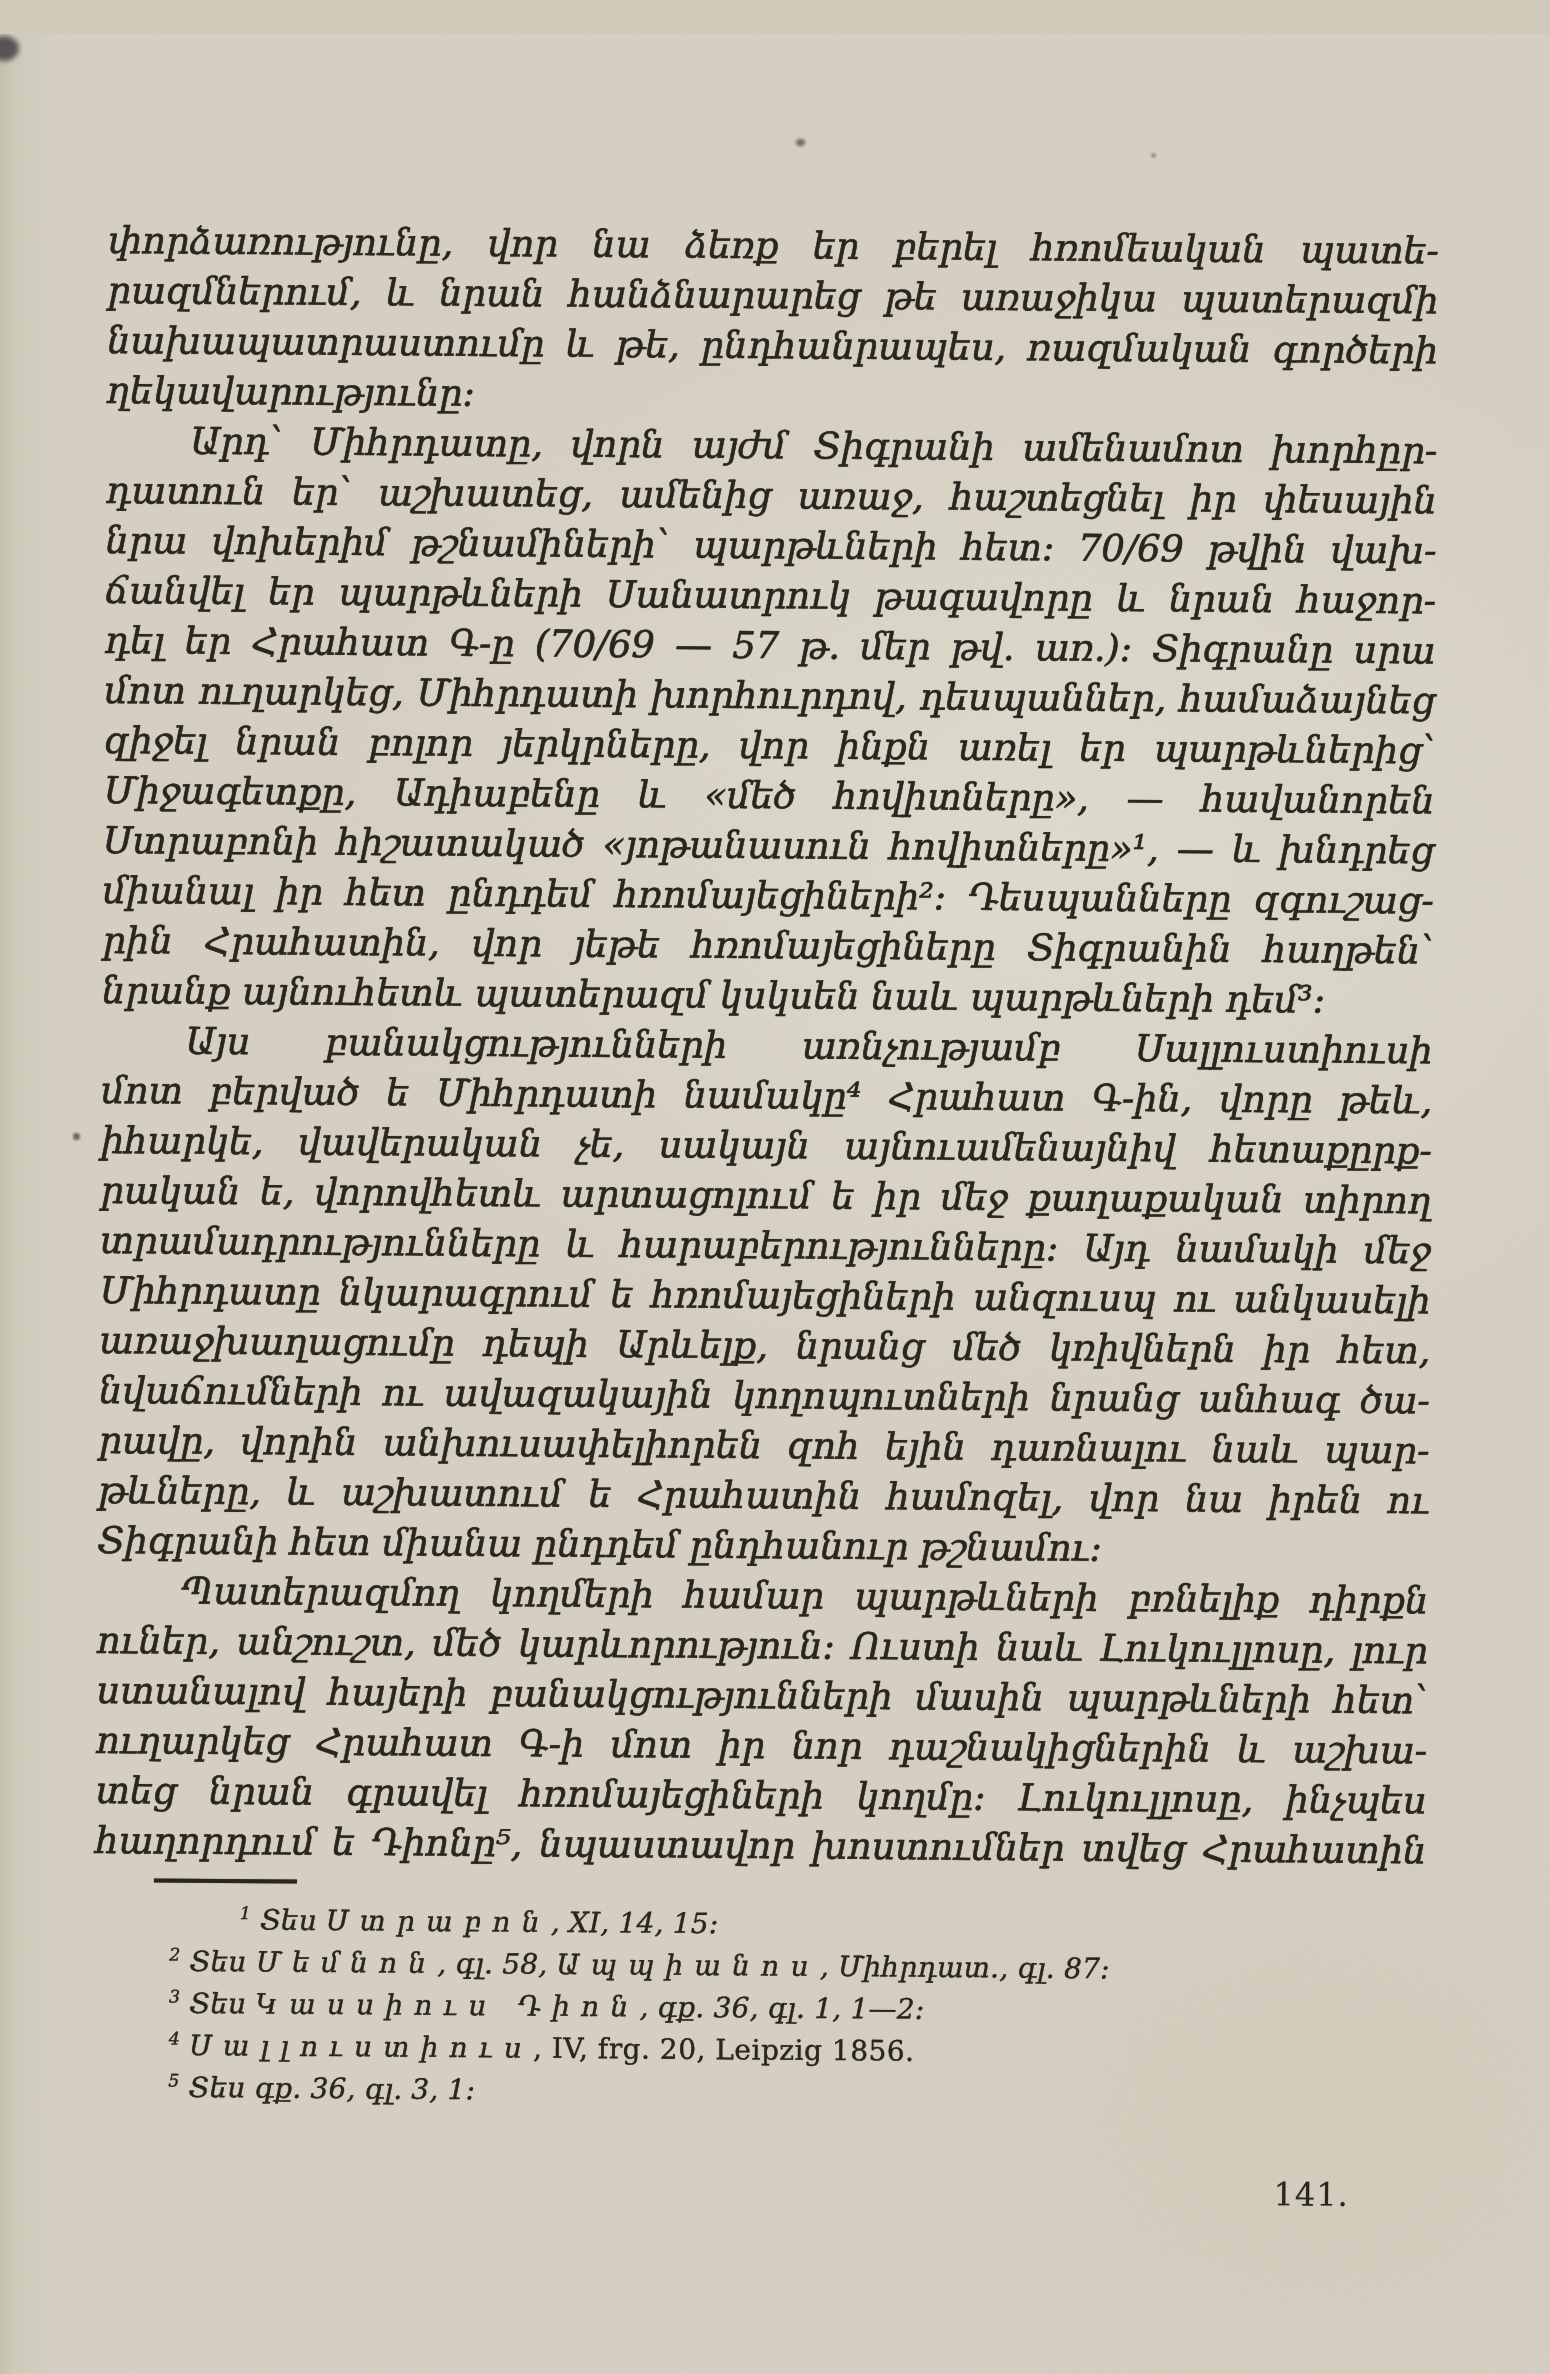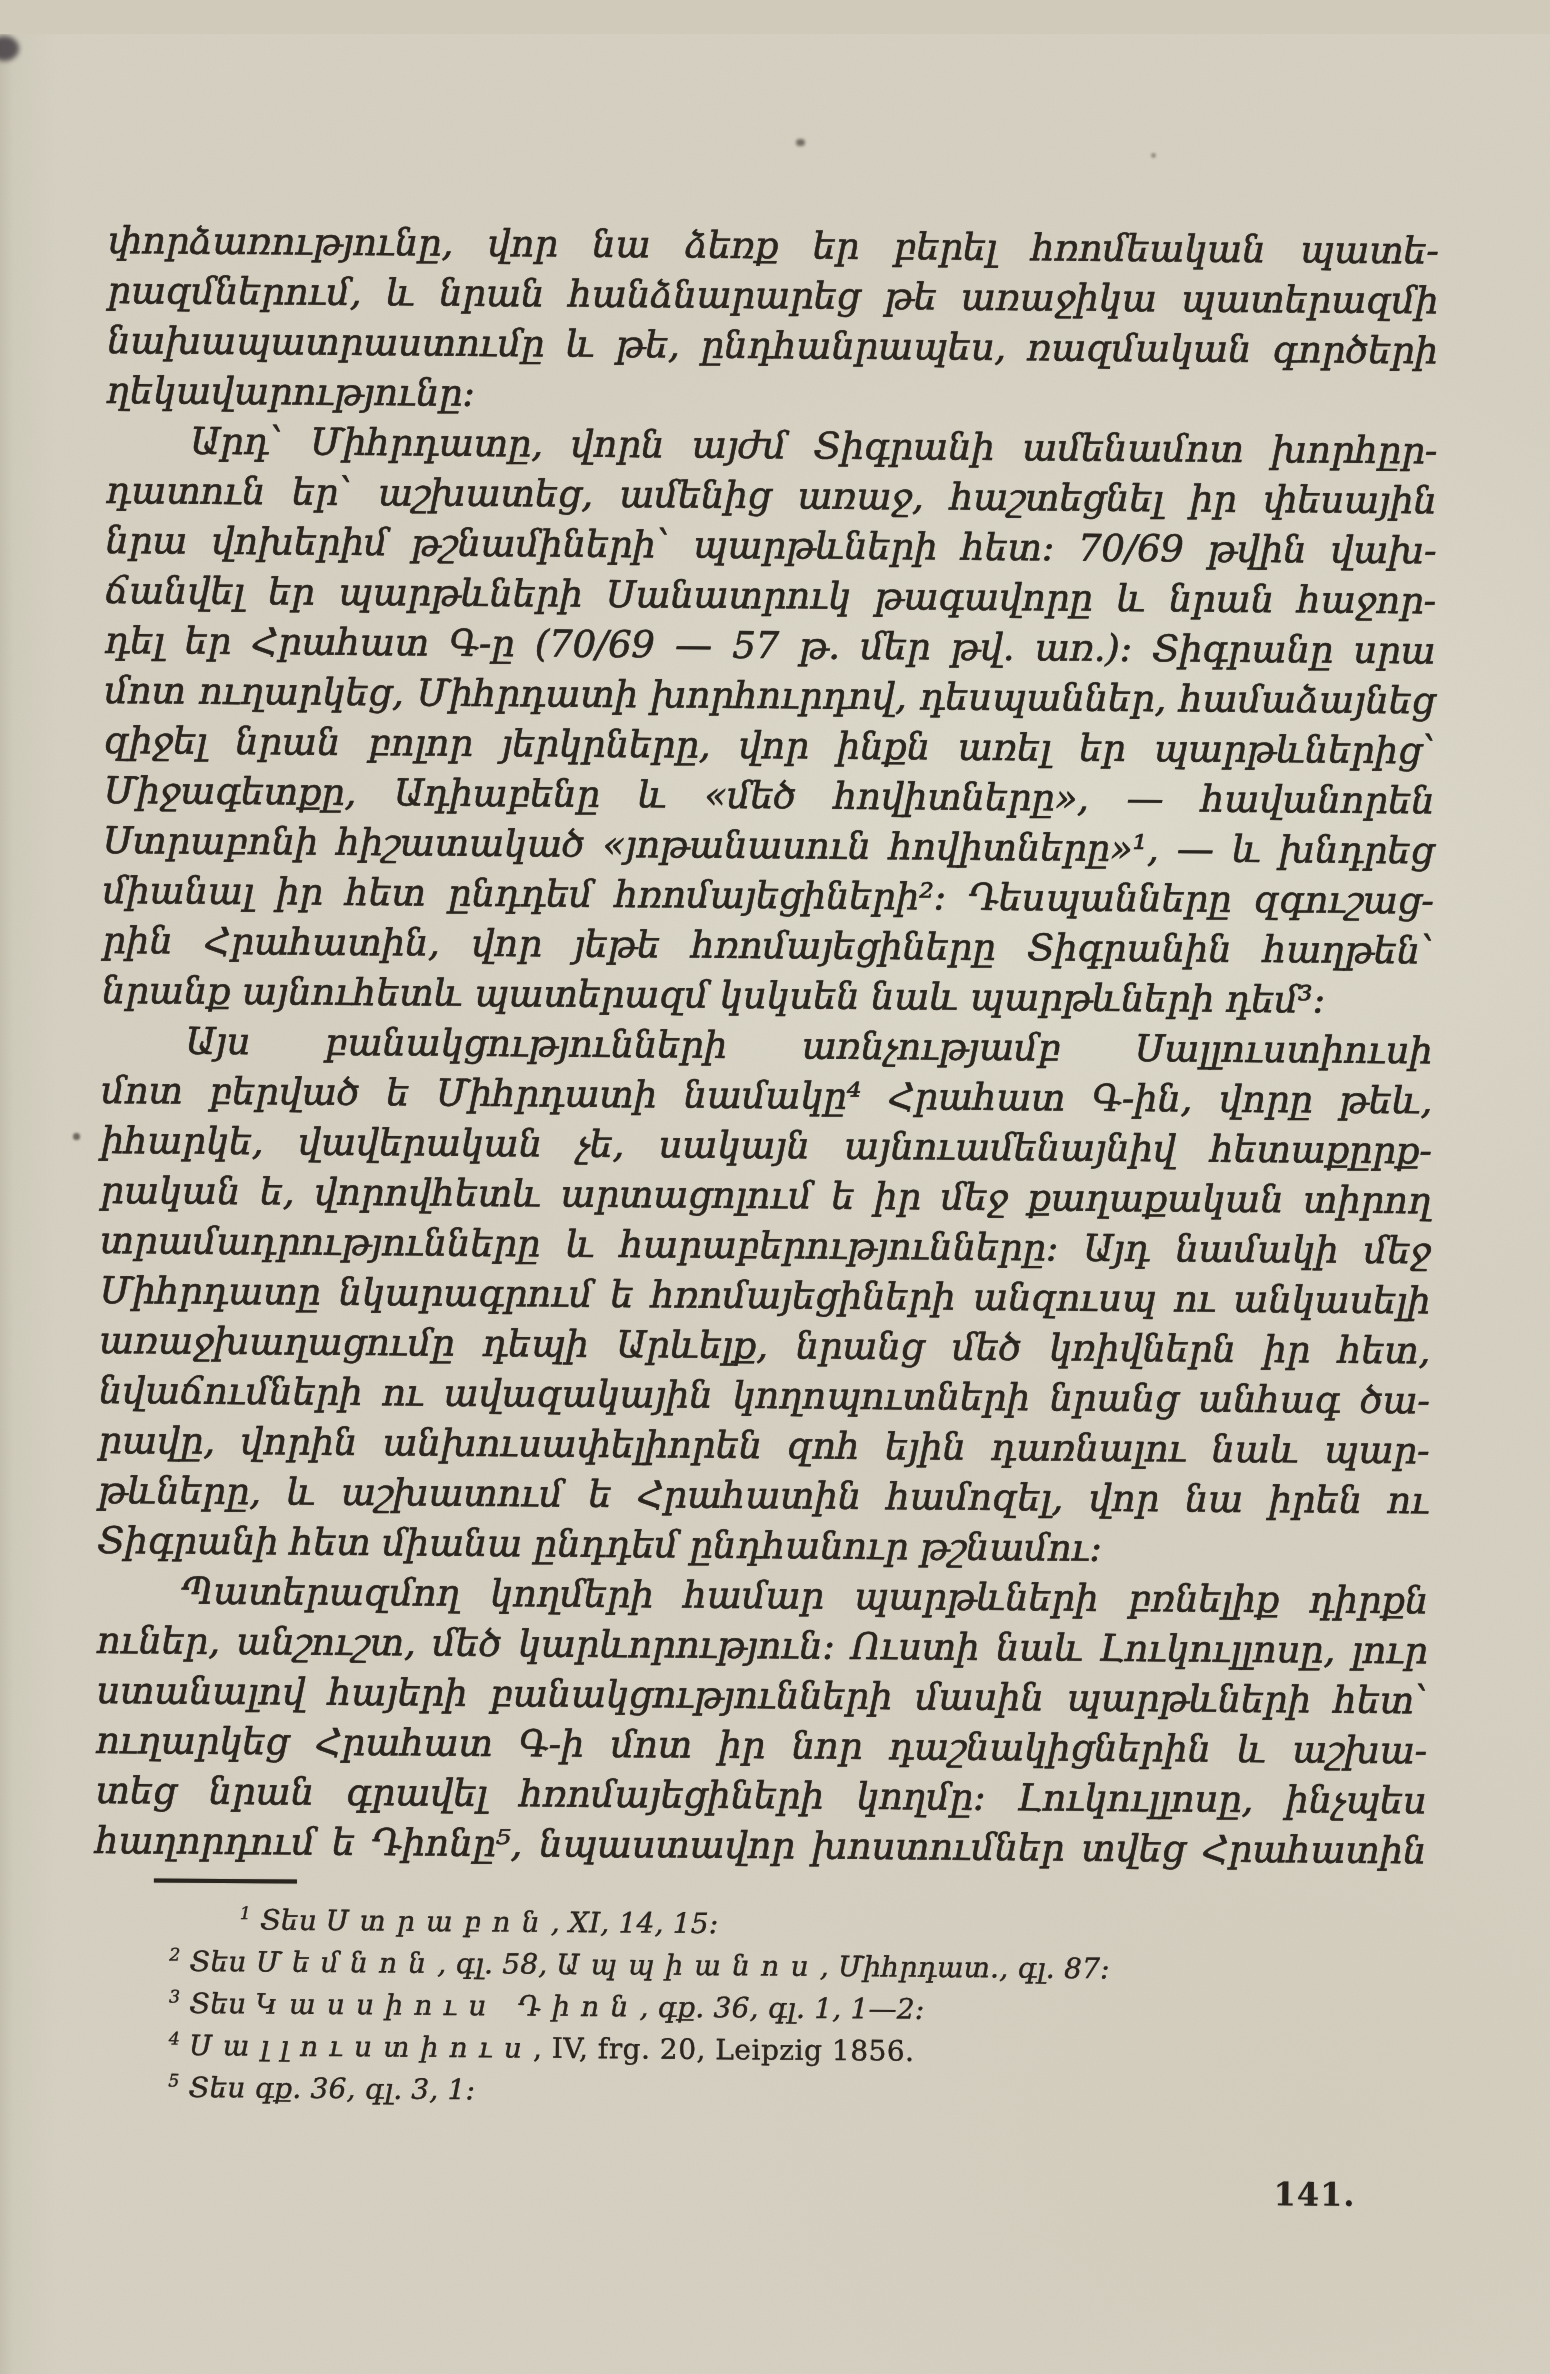--- a/index.html
+++ b/index.html
@@ -61,21 +61,21 @@
   .footnote .marker{
     font-size:62%;
     vertical-align:super;
     margin-right:9.6px;
     letter-spacing:0;
   }
   .footnote .sp{letter-spacing:.40em;}
   .footnote .latin{font-style:normal;letter-spacing:0.5px;}
   .page-num{
     position:absolute;left:1181px;top:1950px;
-    font-style:normal;font-weight:bold;
+    font-style:normal;font-weight:normal;
     font-size:32px;color:#2b2520;
     letter-spacing:1px;
     text-shadow:0 0 1px rgba(43,37,32,.5);
   }
 </style>
 </head>
 <body>
 
 <div class="page">
   <svg class="grain" width="1550" height="2374" xmlns="http://www.w3.org/2000/svg" viewBox="0 0 1622 2484">

